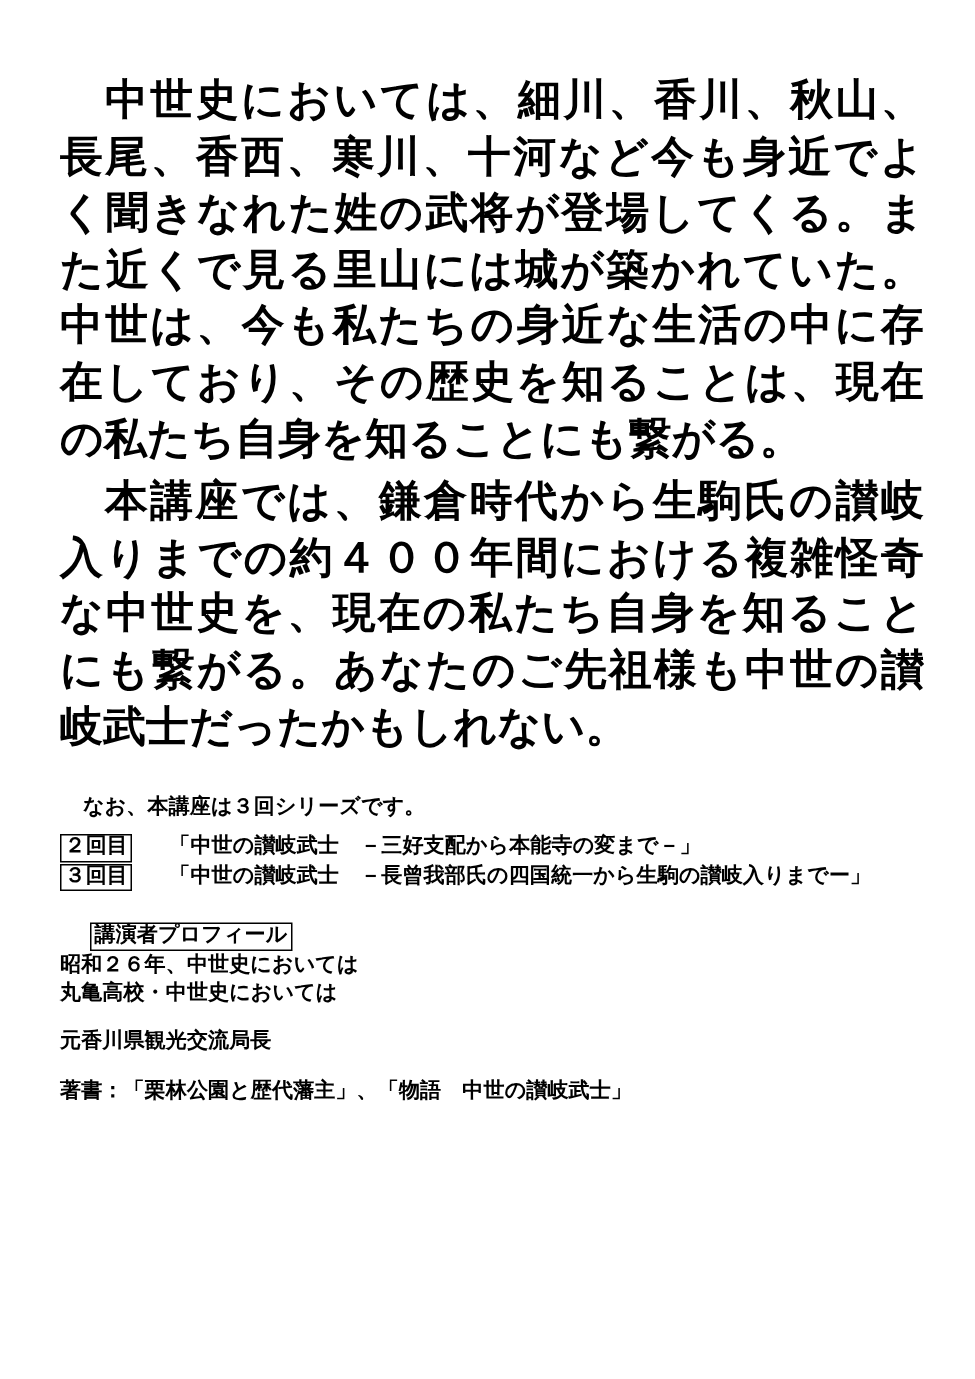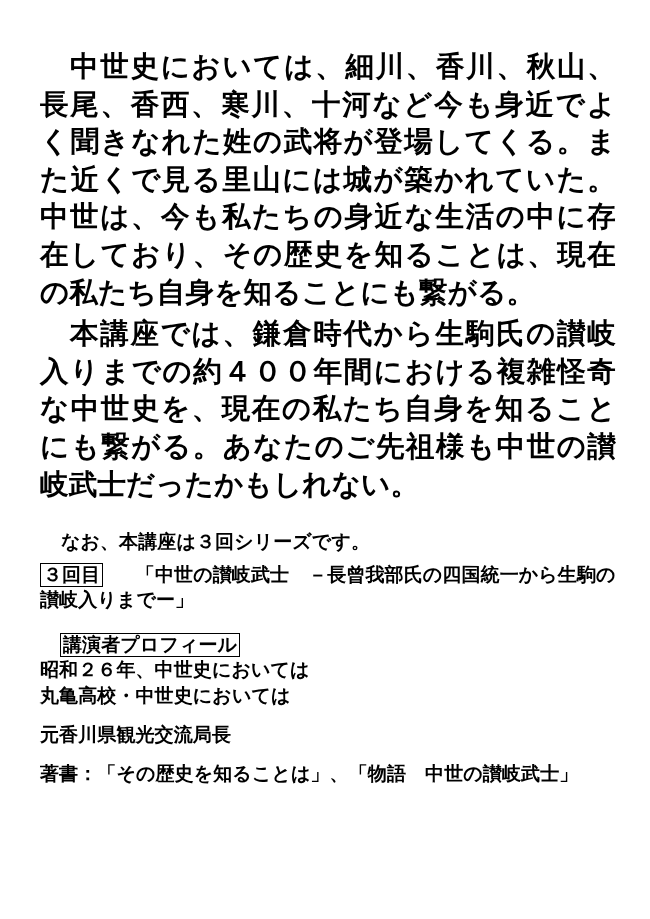--- a/index.html
+++ b/index.html
@@ -31,21 +31,21 @@
   }
   .para {
     margin: 0 0 0 0;
     text-indent: 1.05em;
   }
   .para + .para {
     margin-top: 4px;
   }
   .spacer-lg { height: 26px; }
   .sub-block {
-    font-size: 19px;
+    font-size: 14px;
     line-height: 1.33;
     font-weight: 700;
     letter-spacing: 0.1px;
   }
   .sub-line {
     margin: 0;
     white-space: normal;
   }
   .indent-1 { text-indent: 1.1em; }
   .boxed {
@@ -53,53 +53,57 @@
     border: 1.6px solid #000;
     padding: 0 2px 1px 2px;
     line-height: 1.12;
     margin-right: 2px;
   }
   .gap-s { height: 7px; }
   .gap-m { height: 14px; }
   .gap-l { height: 20px; }
   .profile-head {
     margin-left: 20px;
-    font-family: Liberation Serif, serif;
   }
   .sub-line .wide-space { display: inline-block; width: 0.9em; }
 </style>
 </head>
 <body>
 
 <div class="page">
 
   <div class="main-body">
     <p class="para">中世史においては、細川、香川、秋山、長尾、香西、寒川、十河など今も身近でよく聞きなれた姓の武将が登場してくる。また近くで見る里山には城が築かれていた。中世は、今も私たちの身近な生活の中に存在しており、その歴史を知ることは、現在の私たち自身を知ることにも繋がる。</p>
     <p class="para">本講座では、鎌倉時代から生駒氏の讃岐入りまでの約４００年間における複雑怪奇な中世史を、現在の私たち自身を知ることにも繋がる。あなたのご先祖様も中世の讃岐武士だったかもしれない。</p>
   </div>
 
   <div class="spacer-lg"></div>
 
   <div class="sub-block">
     <p class="sub-line indent-1">なお、本講座は３回シリーズです。</p>
     <div class="gap-s"></div>
     <p class="sub-line">
+      <span class="boxed">２回目</span>
+      <span class="wide-space"></span>
+      <span>「中世の讃岐武士　－三好支配から本能寺の変まで－」</span>
+    </p>
+    <p class="sub-line">
       <span class="boxed">３回目</span>
       <span class="wide-space"></span>
       <span>「中世の讃岐武士　－長曾我部氏の四国統一から生駒の讃岐入りまでー」</span>
     </p>
   </div>
 
   <div class="gap-l"></div>
 
   <div class="sub-block">
     <p class="sub-line profile-head">
       <span class="boxed">講演者プロフィール</span>
     </p>
     <p class="sub-line">昭和２６年、中世史においては</p>
     <p class="sub-line">丸亀高校・中世史においては</p>
     <div class="gap-m"></div>
     <p class="sub-line">元香川県観光交流局長</p>
     <div class="gap-m"></div>
-    <p class="sub-line">著書：「その歴史を知ることは」、「物語　中世の讃岐武士」</p>
+    <p class="sub-line">著書：「栗林公園と歴代藩主」、「物語　中世の讃岐武士」</p>
   </div>
 
 </div>
 
 </body></html>

